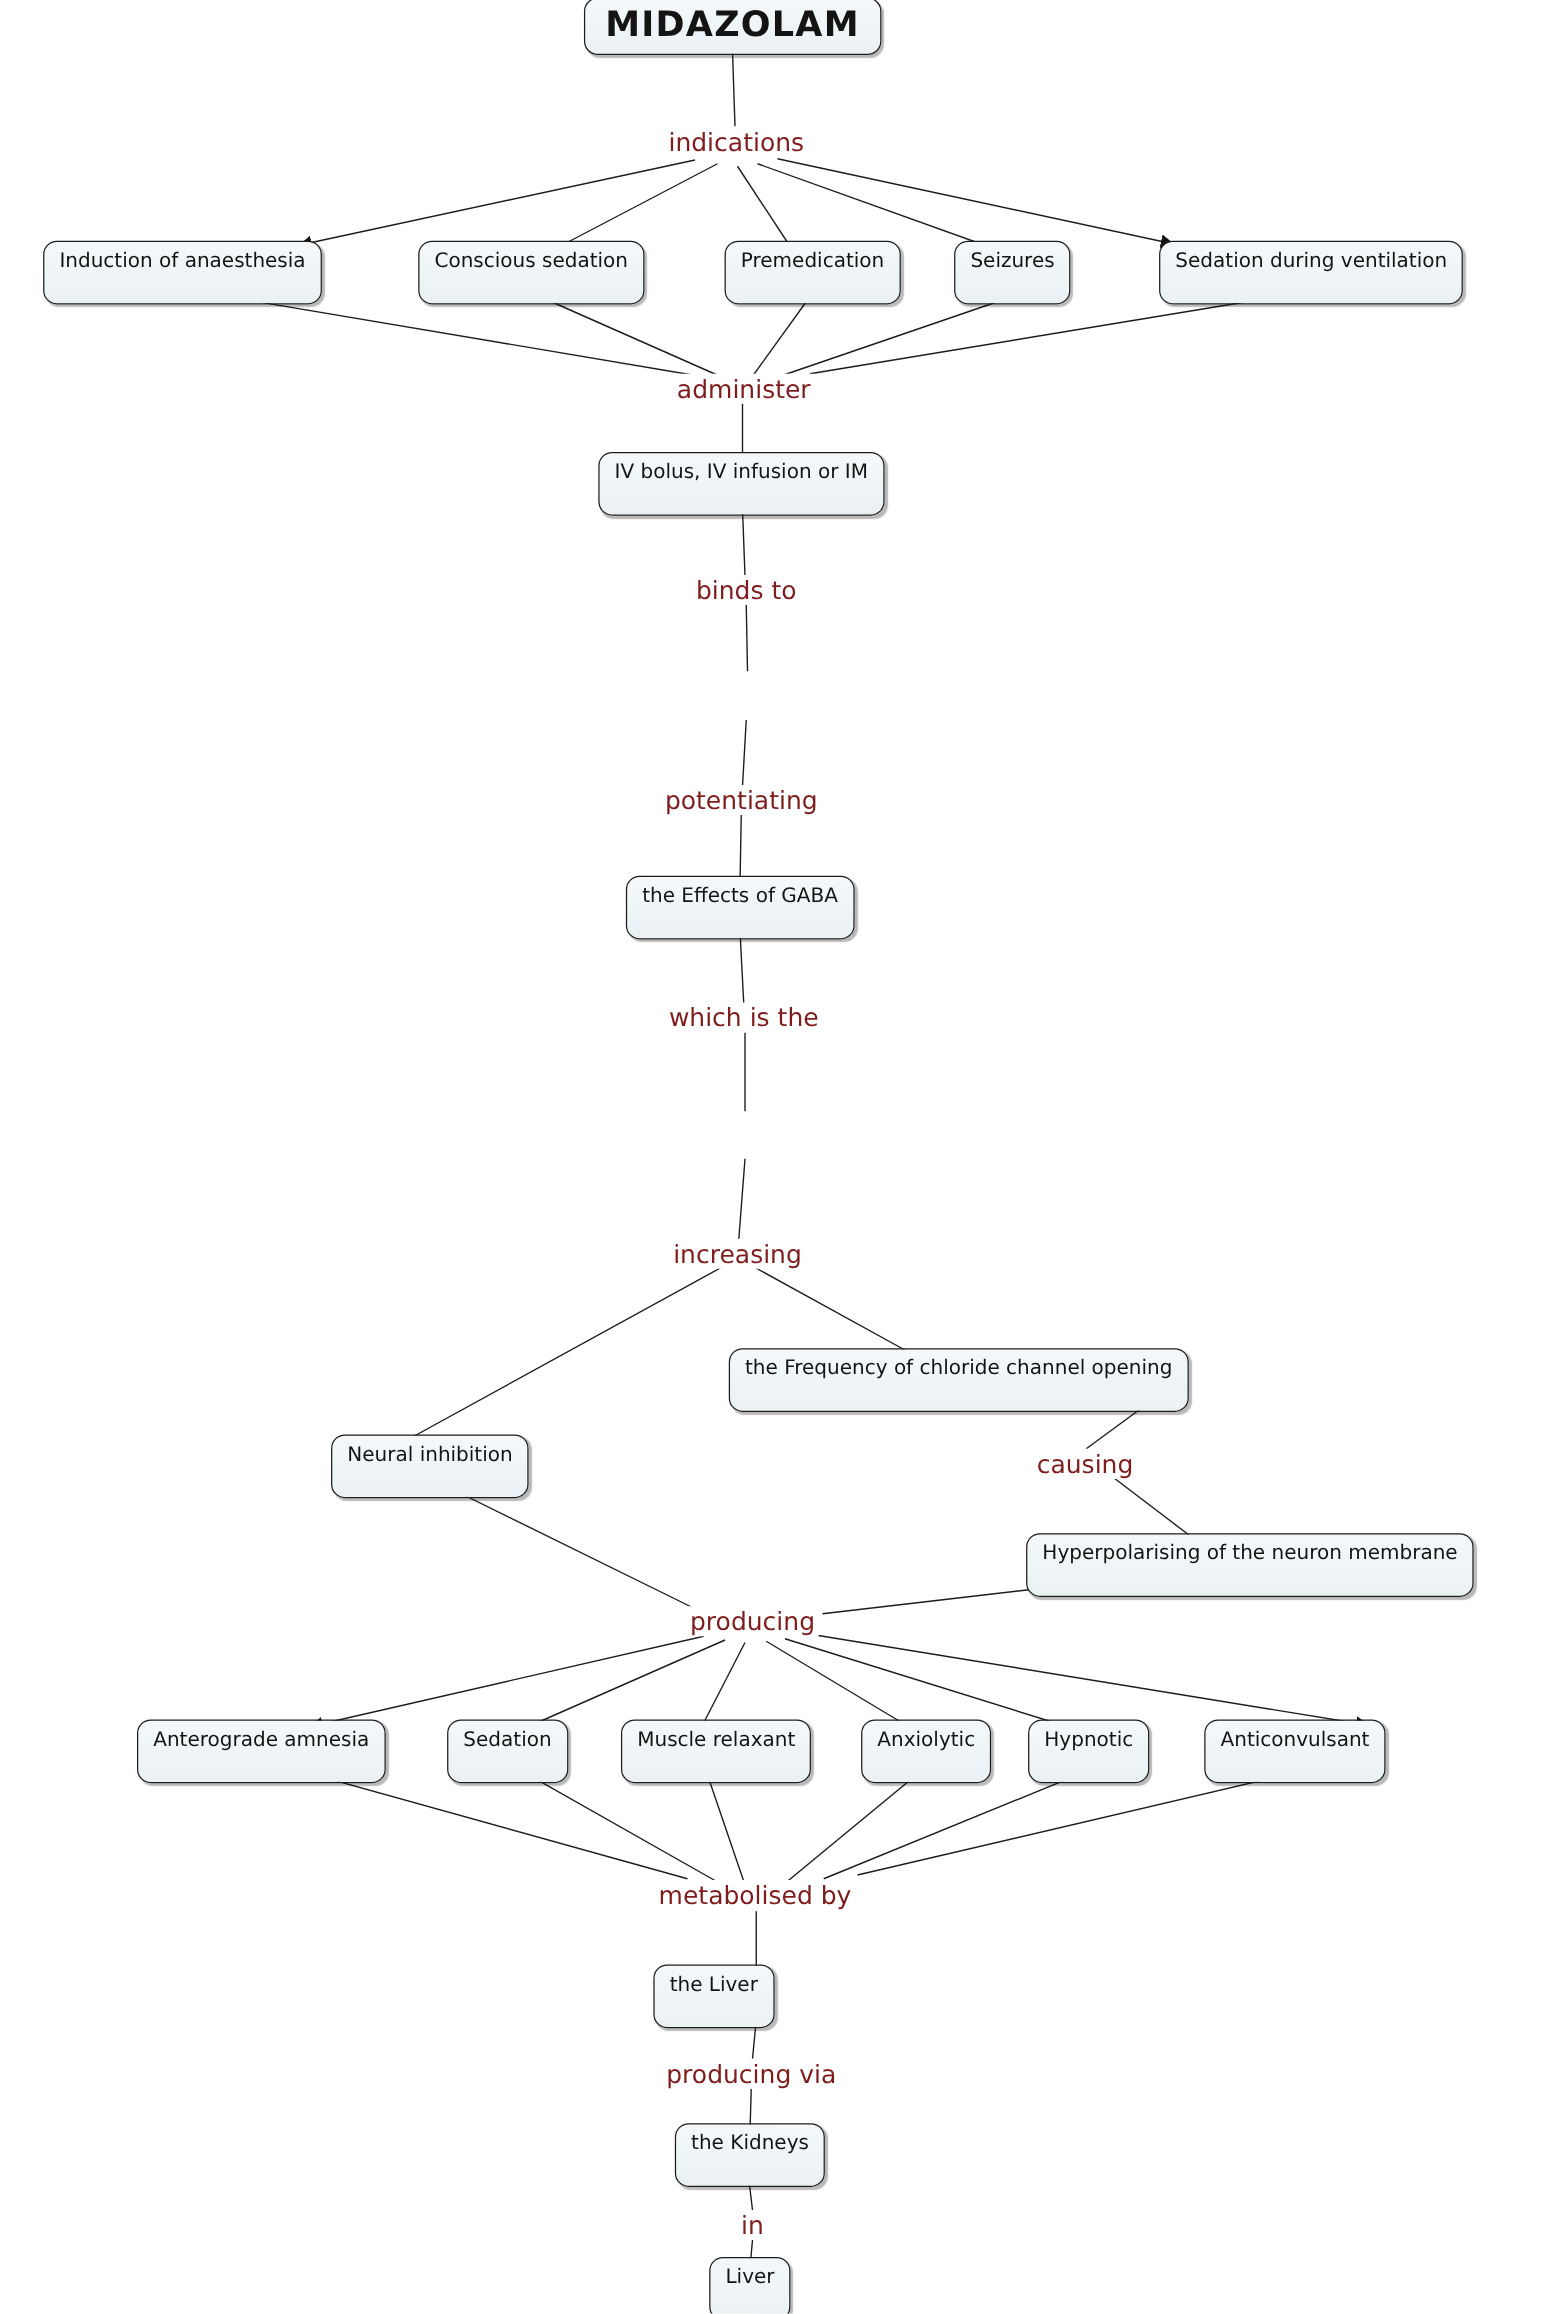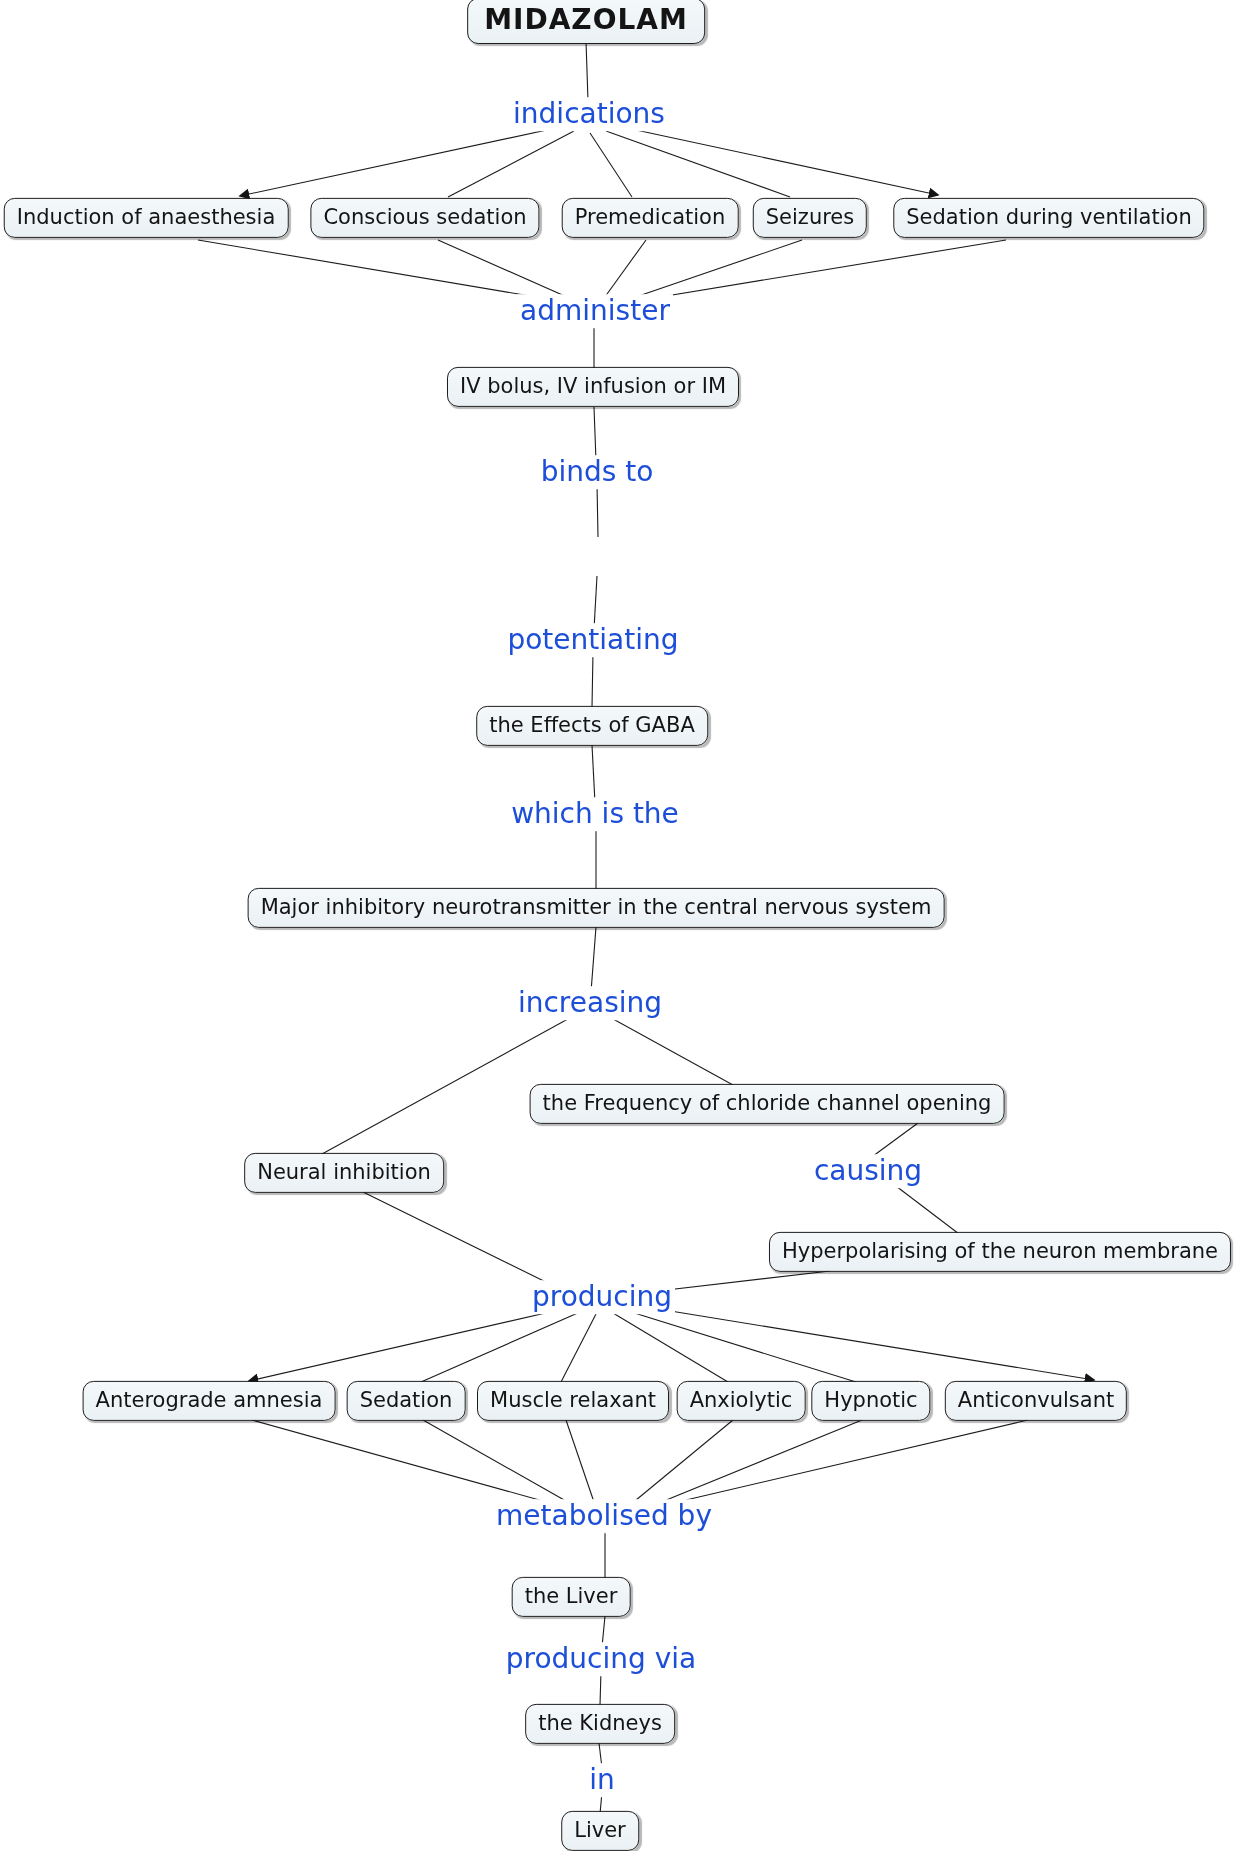--- a/index.html
+++ b/index.html
@@ -11,37 +11,37 @@
     overflow:hidden;
   }
   #wires{position:absolute;left:0;top:0;width:1238px;height:1851px;}
   .node{
     position:absolute;
     transform:translate(-50%,-50%);
     background:linear-gradient(180deg,#f4f8fa 0%,#eaf1f4 100%);
     border:1.4px solid #1c1c1c;
     border-radius:11px;
     box-shadow:2px 2px 1px rgba(0,0,0,0.28);
-    padding:5px 12px 7px 12px;
-    font-size:21px;
+    padding:5px 12px 24px 12px;
+    font-size:16px;
     color:#141414;
     white-space:nowrap;
     line-height:1.25;
   }
   .node.title{
     font-size:28px;
     font-weight:bold;
     letter-spacing:1px;
     padding:3px 16px 6px 16px;
   }
   .link-label{
     position:absolute;
     transform:translate(-50%,-50%);
-    font-size:28px;
-    color:#1d4ed8;
+    font-size:20px;
+    color:#7f1d1d;
     white-space:nowrap;
     background:#ffffff;
     padding:0 3px;
     line-height:1.2;
   }
 </style>
 </head>
 <body>
 
 <div id="canvas">
@@ -99,21 +99,20 @@
   </svg>
 
   <div class="node title" style="left:586px;top:21px">MIDAZOLAM</div>
   <div class="node" style="left:146px;top:218px">Induction of anaesthesia</div>
   <div class="node" style="left:425px;top:218px">Conscious sedation</div>
   <div class="node" style="left:650px;top:218px">Premedication</div>
   <div class="node" style="left:810px;top:218px">Seizures</div>
   <div class="node" style="left:593px;top:387px">IV bolus, IV infusion or IM</div>
   <div class="node" style="left:1049px;top:218px">Sedation during ventilation</div>
   <div class="node" style="left:592px;top:726px">the Effects of GABA</div>
-  <div class="node" style="left:596px;top:908px">Major inhibitory neurotransmitter in the central nervous system</div>
   <div class="node" style="left:767px;top:1104px">the Frequency of chloride channel opening</div>
   <div class="node" style="left:344px;top:1173px">Neural inhibition</div>
   <div class="node" style="left:1000px;top:1252px">Hyperpolarising of the neuron membrane</div>
   <div class="node" style="left:209px;top:1401px">Anterograde amnesia</div>
   <div class="node" style="left:406px;top:1401px">Sedation</div>
   <div class="node" style="left:573px;top:1401px">Muscle relaxant</div>
   <div class="node" style="left:741px;top:1401px">Anxiolytic</div>
   <div class="node" style="left:871px;top:1401px">Hypnotic</div>
   <div class="node" style="left:1036px;top:1401px">Anticonvulsant</div>
   <div class="node" style="left:571px;top:1597px">the Liver</div>

